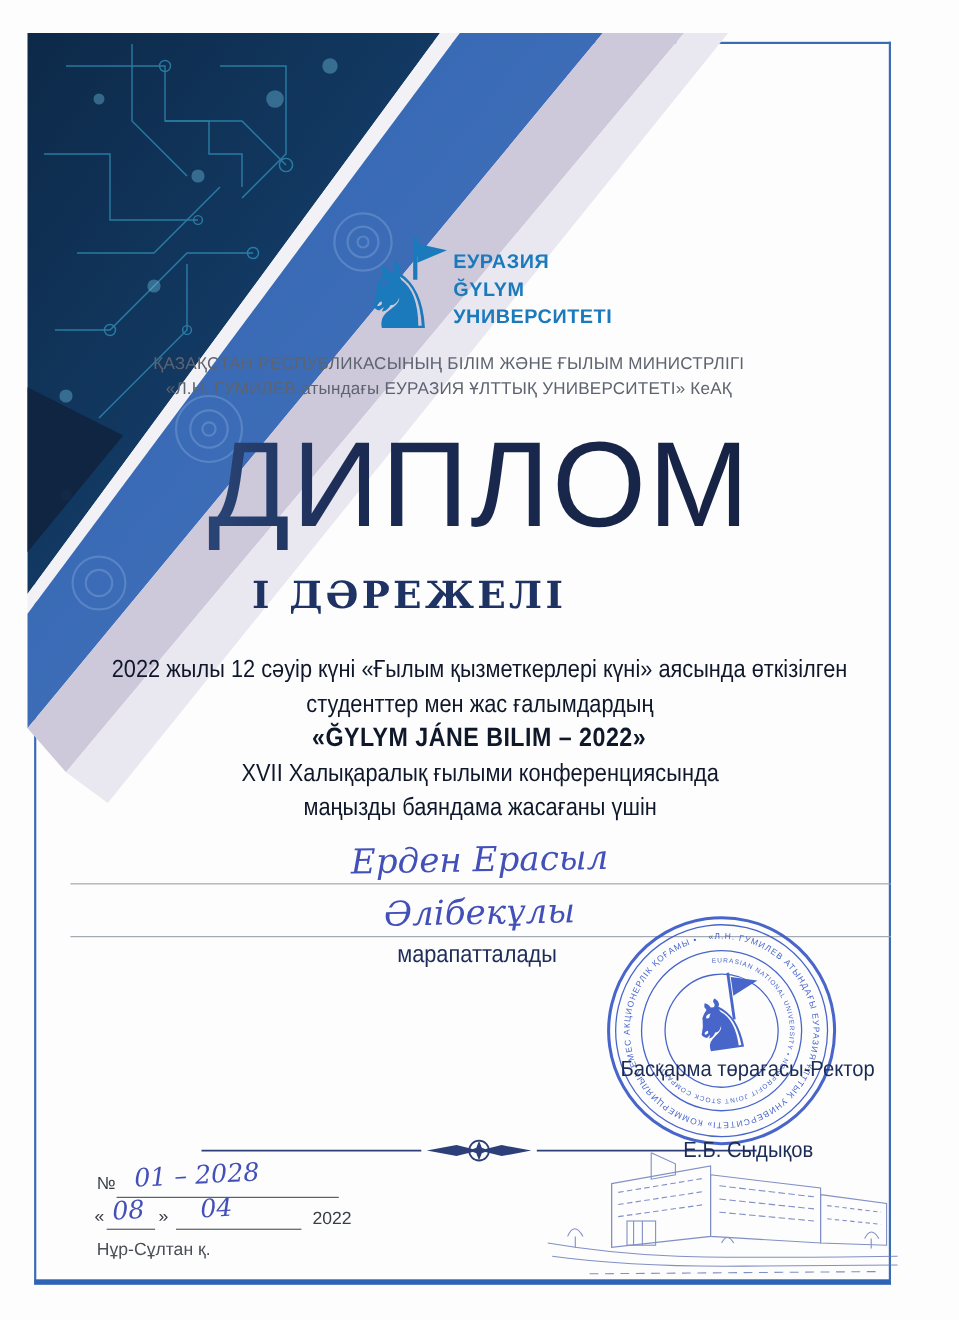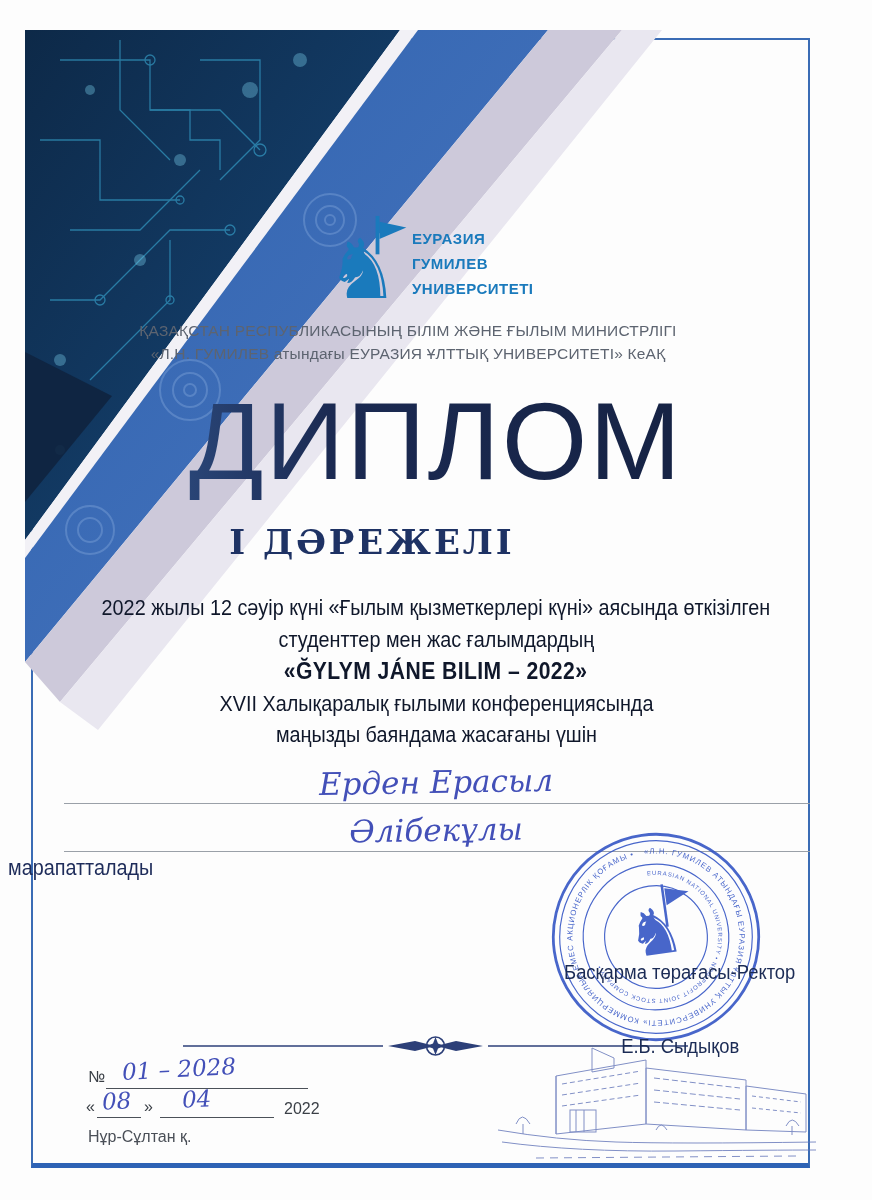--- a/index.html
+++ b/index.html
@@ -14,21 +14,21 @@
     border:2px solid #3a6cb5;border-bottom:5px solid #2e63b5;
     box-sizing:border-box;background:transparent;
   }
   
   .corner-art{position:absolute;left:0;top:0;width:720px;height:740px;}
   
   .logo{position:absolute;left:318px;top:214px;width:300px;height:105px;}
   .logo-horse{position:absolute;left:0;top:-4px;width:96px;height:104px;}
   .logo-text{
     position:absolute;left:94px;top:12px;color:#1a7abc;font-weight:700;
-    font-size:15px;line-height:25px;letter-spacing:.5px;white-space:nowrap;
+    font-size:18px;line-height:25px;letter-spacing:.5px;white-space:nowrap;
   }
   
   .ministry{
     position:absolute;left:0;top:319px;width:816px;text-align:center;
     color:#5d6470;font-size:15.5px;line-height:23px;letter-spacing:.2px;
   }
   
   .title{
     position:absolute;left:0;top:382px;width:872px;text-align:center;
     font-family:Liberation Sans, sans-serif;font-size:110px;line-height:118px;
@@ -48,21 +48,21 @@
   }
   .bodytext .cond{display:inline-block;transform:scaleX(.88);transform-origin:center;white-space:nowrap;}
   .bodytext .bold{font-weight:700;font-size:24px;letter-spacing:.5px;}
   
   .hand{
     font-family:"DejaVu Serif",serif;font-style:italic;color:#4350b8;
   }
   .name-line{position:absolute;left:0;width:872px;text-align:center;font-size:31px;transform:rotate(-1deg);}
   .rule{position:absolute;left:64px;width:746px;border-bottom:1.4px solid #9aa0a8;}
   .award-word{
-    position:absolute;left:0;top:855px;width:868px;
+    position:absolute;left:0;top:855px;width:868px;text-align:center;
     color:#1e2c5a;font-size:22px;
   }
   .award-word span{display:inline-block;transform:scaleX(.9);}
   
   .stamp{position:absolute;left:549px;top:830px;width:214px;height:214px;opacity:.88;transform:rotate(-8deg);}
   
   .sig{
     position:absolute;left:540px;width:280px;text-align:center;color:#1b2b55;
     font-size:20px;line-height:24px;z-index:5;
   }
@@ -148,21 +148,21 @@
   </svg>
 
   <div class="logo">
     <svg class="logo-horse" viewBox="0 0 100 108">
       <line x1="62" y1="6" x2="62" y2="46" stroke="#1a7abc" stroke-width="4"></line>
       <path d="M64,12 L92,18 L64,30 Z" fill="#1a7abc"></path>
       <text x="8" y="92" font-size="86" fill="#1a7abc" font-family="DejaVu Sans, sans-serif">♞</text>
     </svg>
     <div class="logo-text">
       <div>ЕУРАЗИЯ</div>
-      <div>ГУМИЛЕВ</div>
+      <div>ĞYLYM</div>
       <div>УНИВЕРСИТЕТІ</div>
     </div>
   </div>
 
   <div class="ministry">
     <div>ҚАЗАҚСТАН РЕСПУБЛИКАСЫНЫҢ БІЛІМ ЖӘНЕ ҒЫЛЫМ МИНИСТРЛІГІ</div>
     <div>«Л.Н. ГУМИЛЕВ атындағы ЕУРАЗИЯ ҰЛТТЫҚ УНИВЕРСИТЕТІ» КеАҚ</div>
   </div>
 
   <div class="title">ДИПЛОМ</div>

